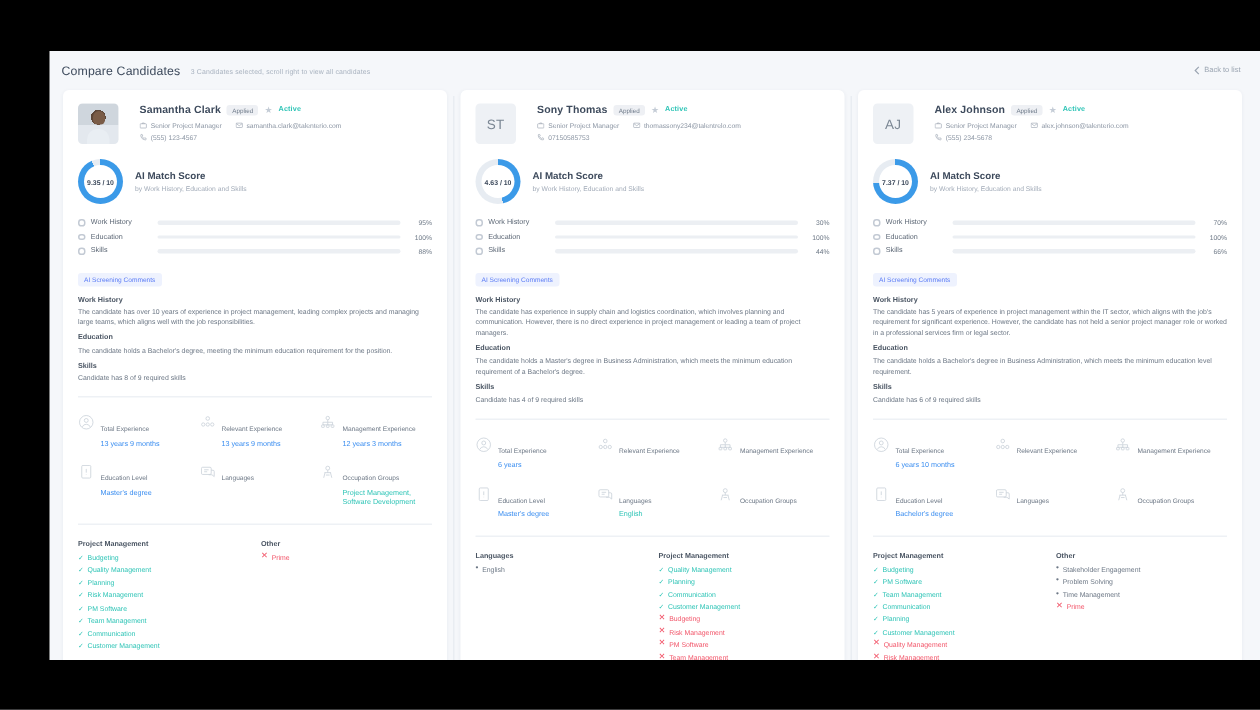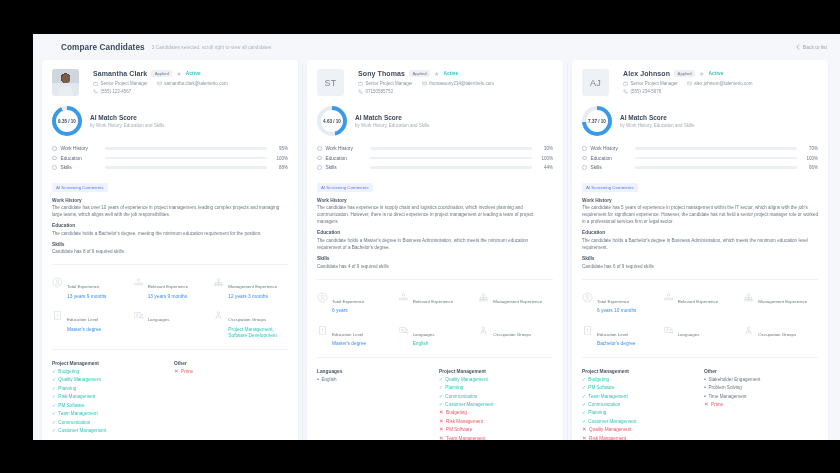--- a/index.html
+++ b/index.html
@@ -18,24 +18,23 @@
   }
   
   .topbar {
     height: 26px;
     display: flex;
     align-items: center;
     padding: 0 13px 0 8px;
   }
   .page-title {
     font-size: 8.2px;
-    font-weight: bold;
+    font-weight: normal;
     color: #3d4a5c;
     letter-spacing: .1px;
-    margin-left: 20px;
   }
   .page-subtitle {
     font-size: 4.6px;
     color: #a8b2bf;
     margin-left: 7px;
     letter-spacing: .1px;
   }
   .back-to-list {
     margin-left: auto;
     display: flex;

